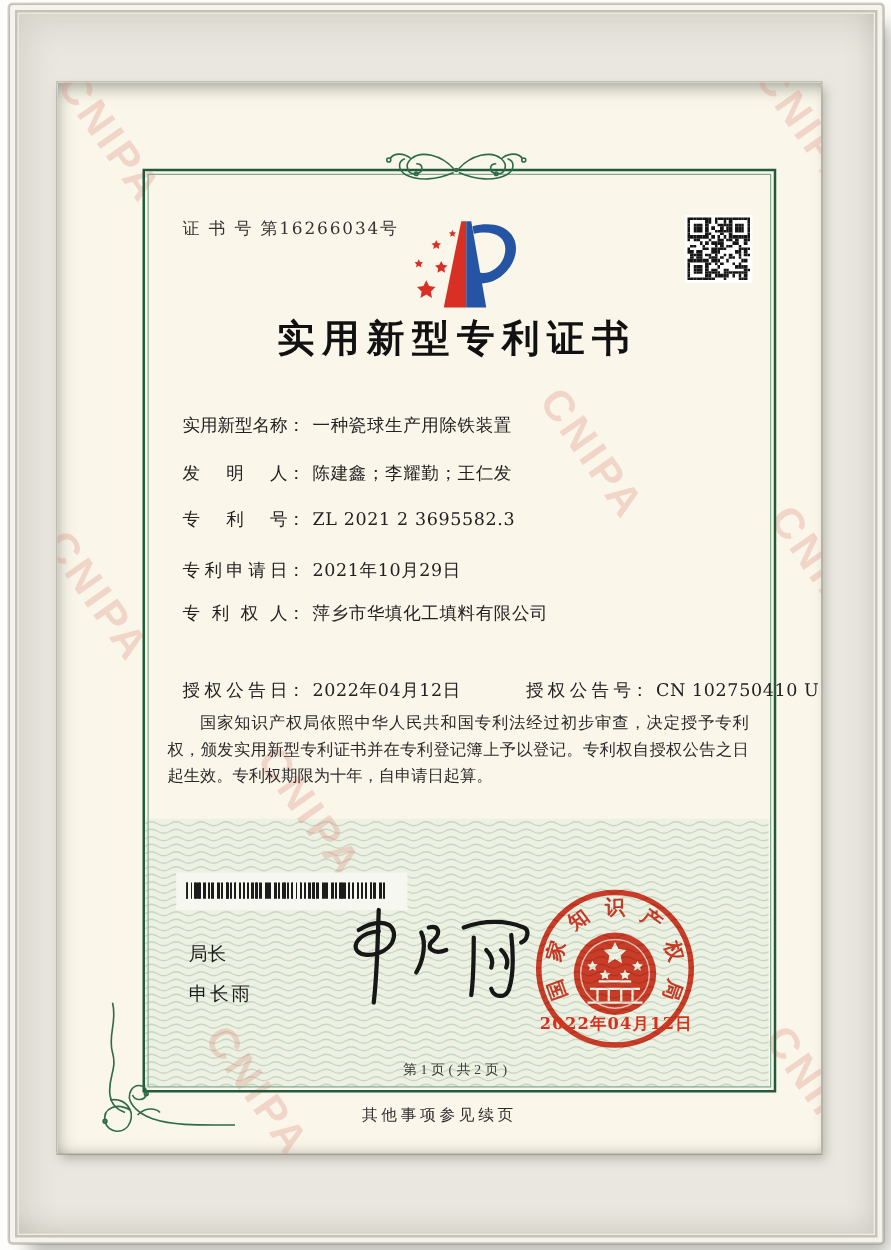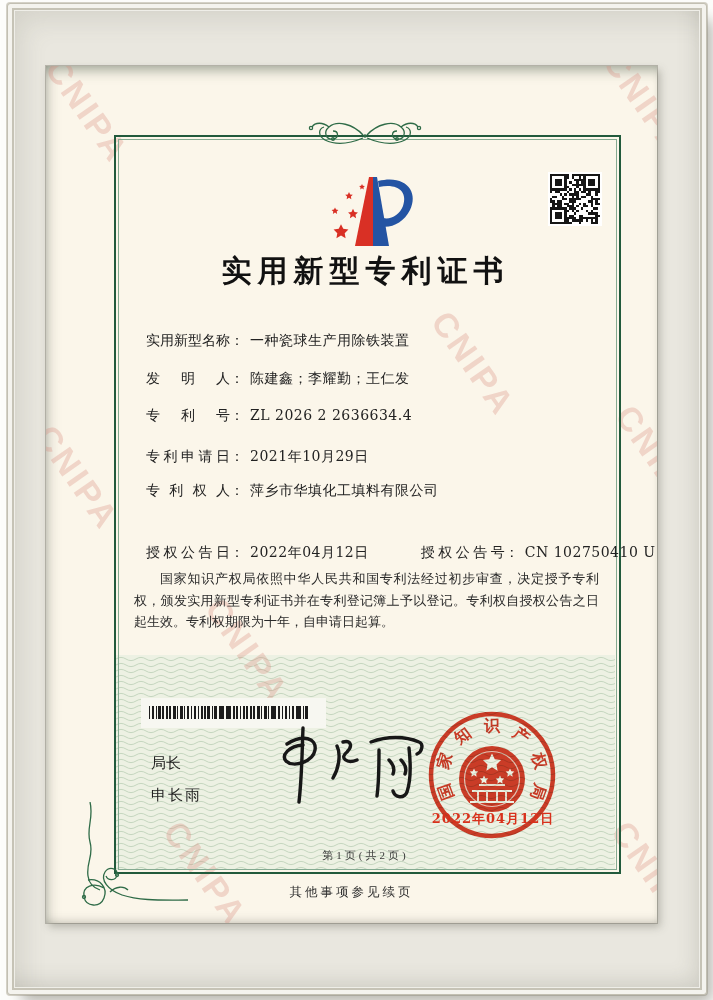--- a/index.html
+++ b/index.html
@@ -122,20 +122,21 @@
       <g class="green-stroke">
         <path d="M118 98 C92 98 70 99 52 93 C38 88 30 78 35 70 C39 64 48 66 47 73 C46 79 38 79 36 74"></path>
         <path d="M20 0 C24 16 16 26 20 40 C24 54 16 60 18 74 C19 82 24 86 30 88"></path>
         <path d="M34 86 C24 80 12 84 14 95 C16 105 30 106 34 96 C38 86 30 76 18 78"></path>
         <path d="M40 90 C46 84 54 84 58 88"></path>
         <circle cx="47" cy="73" r="1.5"></circle>
         <circle cx="14" cy="95" r="1.5"></circle>
       </g>
     </svg>
 
+    <div class="cert-no">证 书 号 第16266034号</div>
 
     <svg class="logo" viewBox="0 0 100 82">
       <defs>
         <path id="star" d="M0 -10 L2.94 -4.05 L9.51 -3.09 L4.76 1.55 L5.88 8.09 L0 4.5 L-5.88 8.09 L-4.76 1.55 L-9.51 -3.09 L-2.94 -4.05 Z"></path>
       </defs>
       <polygon points="47,5 51,5 51,74 33,74" fill="#d93025"></polygon>
       <polygon points="51,5 55,5 67,74 51,74" fill="#2454a3"></polygon>
       <path d="M56 9 C84 2 97 20 88 38 C81 52 66 58 55 53 L58 45 C67 49 77 44 81 34 C86 20 76 11 57 15 Z" fill="#2454a3"></path>
       <use href="#star" transform="translate(40,15) scale(.3)" fill="#d93025"></use>
       <use href="#star" transform="translate(27,24) scale(.4)" fill="#d93025"></use>
@@ -395,21 +396,21 @@
 
     <div class="title">实用新型专利证书</div>
 
     <div class="row" style="top:304px">
       <span class="f-label">发明人</span><span class="f-colon">：</span><span class="f-value">陈建鑫；李耀勤；王仁发</span>
     </div>
     <div class="row" style="top:266px">
       <span class="f-label">实用新型名称</span><span class="f-colon">：</span><span class="f-value">一种瓷球生产用除铁装置</span>
     </div>
     <div class="row" style="top:341px">
-      <span class="f-label">专利号</span><span class="f-colon">：</span><span class="f-value">ZL 2026 2 2636634.4</span>
+      <span class="f-label">专利号</span><span class="f-colon">：</span><span class="f-value">ZL 2021 2 3695582.3</span>
     </div>
     <div class="row" style="top:382px">
       <span class="f-label">专利申请日</span><span class="f-colon">：</span><span class="f-value">2021年10月29日</span>
     </div>
     <div class="row" style="top:416px">
       <span class="f-label">专利权人</span><span class="f-colon">：</span><span class="f-value">萍乡市华填化工填料有限公司</span>
     </div>
     <div class="row" style="top:478px">
       <span class="f-label">授权公告日</span><span class="f-colon">：</span><span class="f-value">2022年04月12日</span><span class="f-label grant2">授权公告号</span><span class="f-colon">：</span><span class="f-value">CN 102750410 U</span>
     </div>

